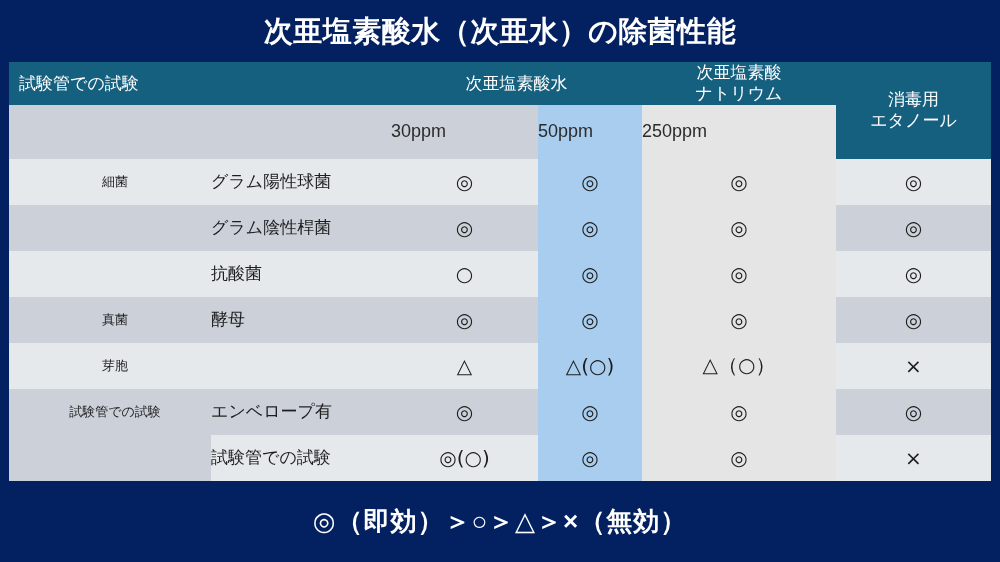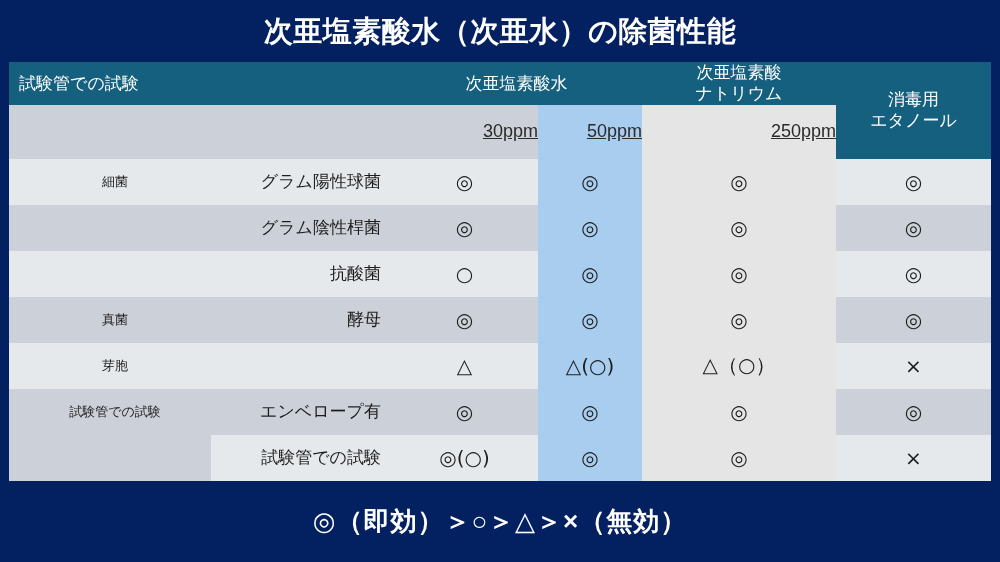--- a/index.html
+++ b/index.html
@@ -66,40 +66,39 @@
     border-right: 2px solid #d9dde2;
     border-bottom: 2px solid #d9dde2;
   }
   .hd.left-al { text-align: left; padding-left: 10px; }
   .hd.last { border-right: 0; }
   .hd.tall { border-bottom: 0; }
 
   
   .sub {
     height: 54px;
-    text-align: right;
+    text-align: left;
     font-size: 18px;
     color: #2b2b2b;
     border-right: 2px solid #ffffff;
     border-bottom: 2px solid #ffffff;
-    text-decoration: underline;
   }
 
   
   .cell {
     height: 46px;
     font-size: 17px;
     color: #1d1d1d;
     text-align: center;
     border-right: 2px solid #ffffff;
     border-bottom: 2px solid #ffffff;
   }
   .cell.last { border-right: 0; }
   .cell.lbl1 { text-align: center;  padding-left: 10px; font-size: 13px; }
-  .cell.lbl2 { text-align: right; padding-right: 10px; font-size: 17px; }
+  .cell.lbl2 { text-align: left; padding-right: 10px; font-size: 17px; }
   .cell.mark { font-size: 20px; font-family: "DejaVu Sans", sans-serif; }
 
   
   .t-grayA  { background: #e6e9ec; }
   .t-grayB  { background: #ccd1d9; }
   .t-blue   { background: #a8cdee; }
   .t-peach  { background: #e5e5e5; }
 
   .slide-footer {
     color: #ffffff;

